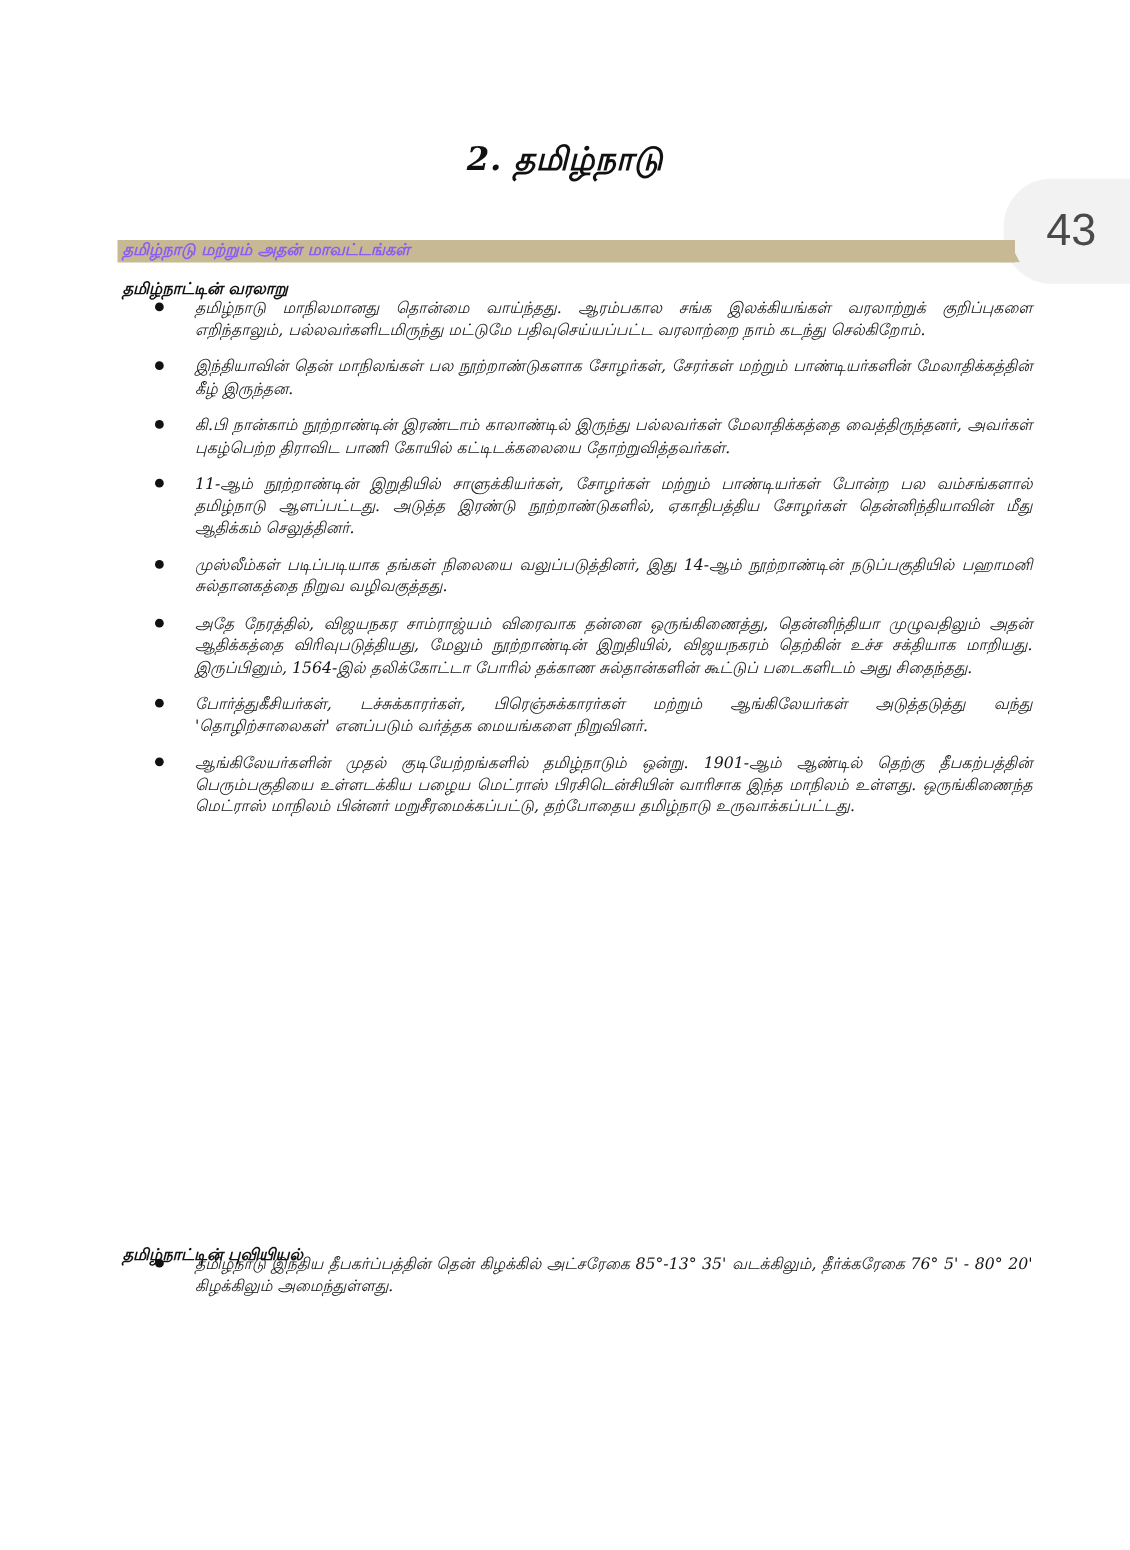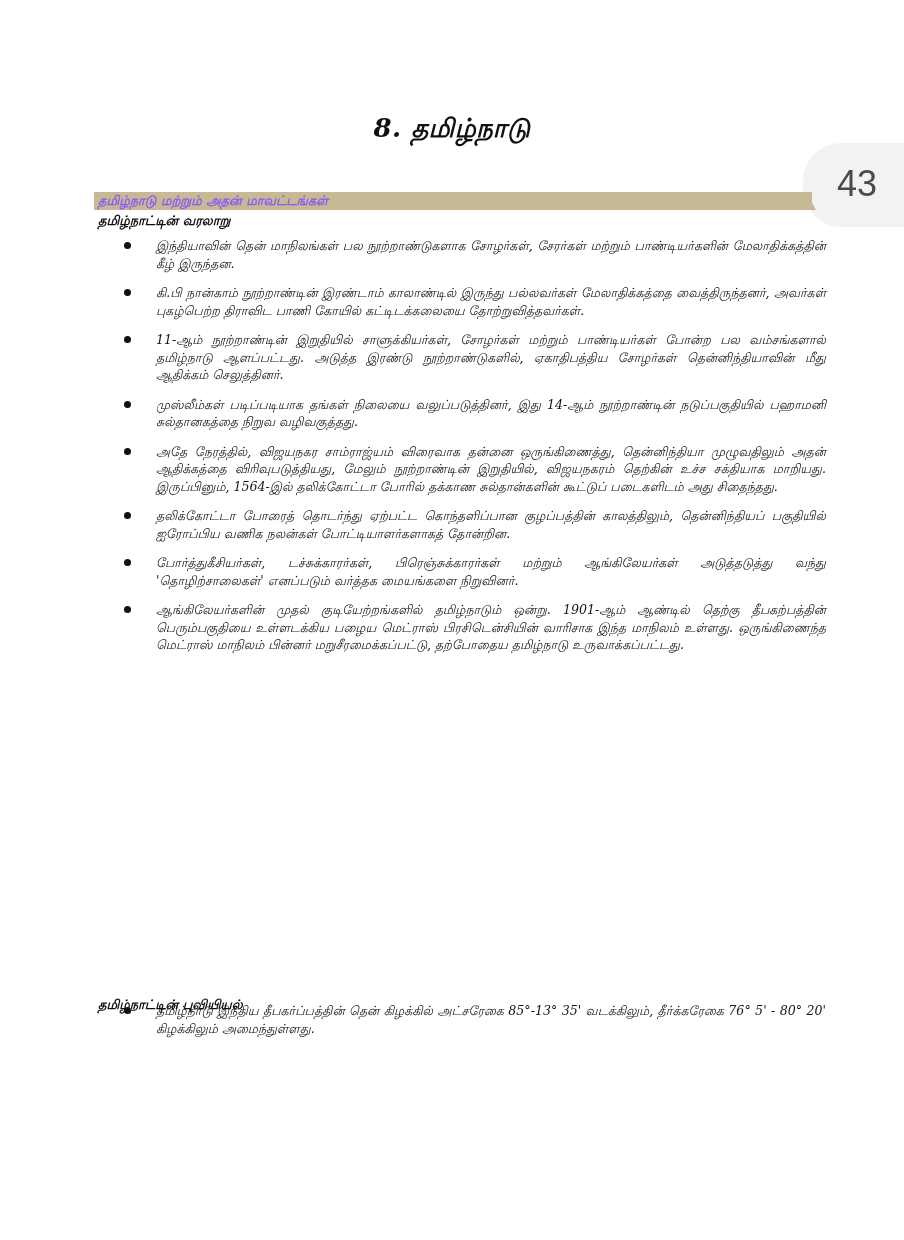--- a/index.html
+++ b/index.html
@@ -76,21 +76,21 @@
       color: #8b5cf6;
     }
     .sub-heading {
       position: absolute;
       left: 98px;
       font-size: 13px;
       font-weight: bold;
       font-style: italic;
       color: #111;
     }
-    .sub-heading.history { top: 213px; font-style: italic; }
+    .sub-heading.history { top: 224px; font-style: italic; }
     .sub-heading.geo { top: 978px; margin-top: 19px; }
 
     .bullet-list {
       position: absolute;
       left: 120px;
       width: 706px;
       margin: 0;
       padding: 0;
       list-style: none;
     }
@@ -114,38 +114,38 @@
       top: 5px;
       width: 7px;
       height: 7px;
       border-radius: 50%;
       background: #111;
     }
   </style>
 </head>
 <body>
 
-<h1 class="chapter-title">8. தமிழ்நாடு</h1>
+<h1 class="chapter-title">2. தமிழ்நாடு</h1>
 
 <div class="page-tab"></div>
 <div class="page-number">43</div>
 
 <div class="section-band"></div>
 <div class="section-band-cap"></div>
 <div class="section-title">தமிழ்நாடு மற்றும் அதன் மாவட்டங்கள்</div>
 
 <div class="sub-heading history">தமிழ்நாட்டின் வரலாறு</div>
 
 <ul class="bullet-list history">
+  <li class="bullet-item"><span class="bullet-dot"></span><span>தமிழ்நாடு மாநிலமானது தொன்மை வாய்ந்தது. ஆரம்பகால சங்க இலக்கியங்கள் வரலாற்றுக் குறிப்புகளை எறிந்தாலும், பல்லவர்களிடமிருந்து மட்டுமே பதிவுசெய்யப்பட்ட வரலாற்றை நாம் கடந்து செல்கிறோம்.</span></li>
   <li class="bullet-item"><span class="bullet-dot"></span><span>இந்தியாவின் தென் மாநிலங்கள் பல நூற்றாண்டுகளாக சோழர்கள், சேரர்கள் மற்றும் பாண்டியர்களின் மேலாதிக்கத்தின் கீழ் இருந்தன.</span></li>
   <li class="bullet-item"><span class="bullet-dot"></span><span>கி.பி நான்காம் நூற்றாண்டின் இரண்டாம் காலாண்டில் இருந்து பல்லவர்கள் மேலாதிக்கத்தை வைத்திருந்தனர், அவர்கள் புகழ்பெற்ற திராவிட பாணி கோயில் கட்டிடக்கலையை தோற்றுவித்தவர்கள்.</span></li>
   <li class="bullet-item"><span class="bullet-dot"></span><span>11-ஆம் நூற்றாண்டின் இறுதியில் சாளுக்கியர்கள், சோழர்கள் மற்றும் பாண்டியர்கள் போன்ற பல வம்சங்களால் தமிழ்நாடு ஆளப்பட்டது. அடுத்த இரண்டு நூற்றாண்டுகளில், ஏகாதிபத்திய சோழர்கள் தென்னிந்தியாவின் மீது ஆதிக்கம் செலுத்தினர்.</span></li>
   <li class="bullet-item"><span class="bullet-dot"></span><span>முஸ்லீம்கள் படிப்படியாக தங்கள் நிலையை வலுப்படுத்தினர், இது 14-ஆம் நூற்றாண்டின் நடுப்பகுதியில் பஹாமனி சுல்தானகத்தை நிறுவ வழிவகுத்தது.</span></li>
   <li class="bullet-item"><span class="bullet-dot"></span><span>அதே நேரத்தில், விஜயநகர சாம்ராஜ்யம் விரைவாக தன்னை ஒருங்கிணைத்து, தென்னிந்தியா முழுவதிலும் அதன் ஆதிக்கத்தை விரிவுபடுத்தியது, மேலும் நூற்றாண்டின் இறுதியில், விஜயநகரம் தெற்கின் உச்ச சக்தியாக மாறியது. இருப்பினும், 1564-இல் தலிக்கோட்டா போரில் தக்காண சுல்தான்களின் கூட்டுப் படைகளிடம் அது சிதைந்தது.</span></li>
-  <li class="bullet-item"><span class="bullet-dot"></span><span>தலிக்கோட்டா போரைத் தொடர்ந்து ஏற்பட்ட கொந்தளிப்பான குழப்பத்தின் காலத்திலும், தென்னிந்தியப் பகுதியில் ஐரோப்பிய வணிக நலன்கள் போட்டியாளர்களாகத் தோன்றின.</span></li>
   <li class="bullet-item"><span class="bullet-dot"></span><span>போர்த்துகீசியர்கள், டச்சுக்காரர்கள், பிரெஞ்சுக்காரர்கள் மற்றும் ஆங்கிலேயர்கள் அடுத்தடுத்து வந்து 'தொழிற்சாலைகள்' எனப்படும் வர்த்தக மையங்களை நிறுவினர்.</span></li>
   <li class="bullet-item"><span class="bullet-dot"></span><span>ஆங்கிலேயர்களின் முதல் குடியேற்றங்களில் தமிழ்நாடும் ஒன்று. 1901-ஆம் ஆண்டில் தெற்கு தீபகற்பத்தின் பெரும்பகுதியை உள்ளடக்கிய பழைய மெட்ராஸ் பிரசிடென்சியின் வாரிசாக இந்த மாநிலம் உள்ளது. ஒருங்கிணைந்த மெட்ராஸ் மாநிலம் பின்னர் மறுசீரமைக்கப்பட்டு, தற்போதைய தமிழ்நாடு உருவாக்கப்பட்டது.</span></li>
 </ul>
 
 <div class="sub-heading geo">தமிழ்நாட்டின் புவியியல்</div>
 
 <ul class="bullet-list geo">
   <li class="bullet-item"><span class="bullet-dot"></span><span>தமிழ்நாடு இந்திய தீபகர்ப்பத்தின் தென் கிழக்கில் அட்சரேகை 85°-13° 35' வடக்கிலும், தீர்க்கரேகை 76° 5' - 80° 20' கிழக்கிலும் அமைந்துள்ளது.</span></li>
 </ul>
 

